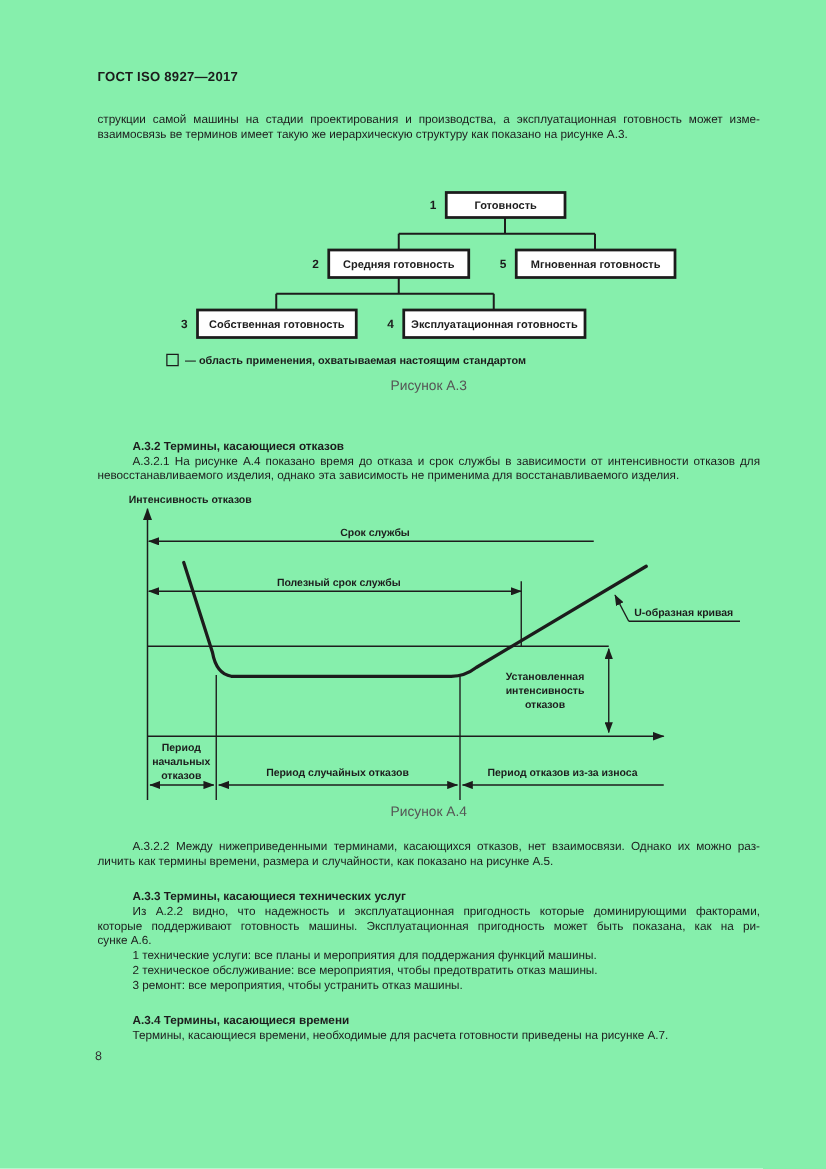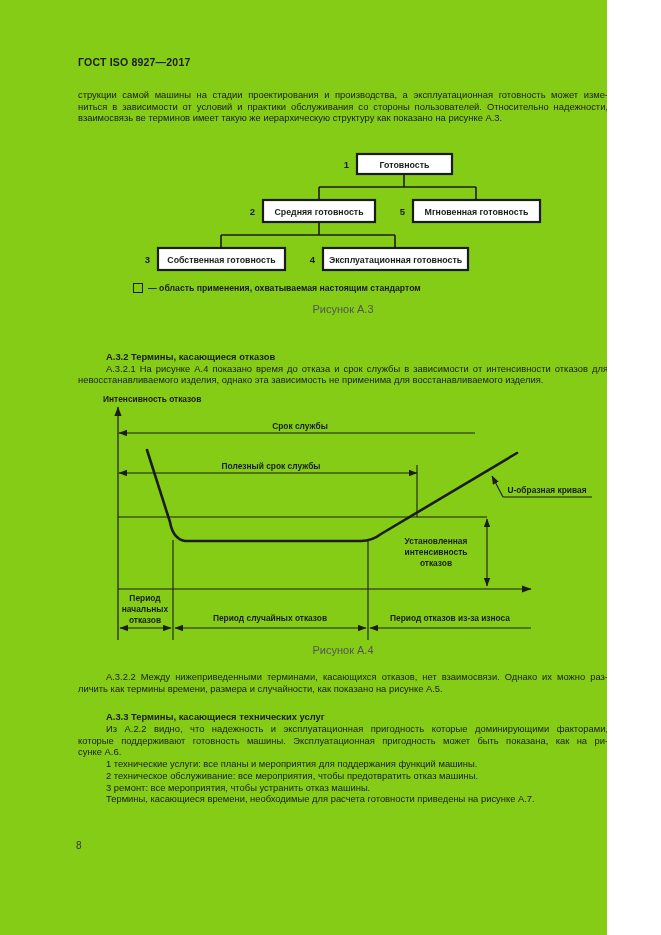--- a/index.html
+++ b/index.html
@@ -1,17 +1,17 @@
 <!DOCTYPE html>
 <html><head>
 <meta charset="utf-8">
 <style>
   html,body{margin:0;padding:0;background:#ffffff;}
   .page{
-    position:relative;width:607px;height:935px;background:#84cc16;
+    position:relative;width:661px;height:935px;background:#86efac;
     font-family:"Liberation Sans","DejaVu Sans",sans-serif;color:#1c1c1c;overflow:hidden;
   }
   .abs{position:absolute;}
   .doc-header{left:78px;top:56px;font-size:10.5px;font-weight:bold;letter-spacing:.2px;}
   .textcol{left:78px;width:530px;}
   .line{font-size:9.4px;line-height:11.7px;height:11.7px;overflow:visible;}
   .j{text-align:justify;text-align-last:justify;}
   .ind{text-indent:28px;}
   .b{font-weight:bold;margin-top:17px;}
   .caption{left:78px;width:530px;text-align:center;font-size:11px;color:#555555;}
@@ -31,21 +31,20 @@
 </style>
 </head>
 <body>
 
 <div class="page">
 
   <div class="abs doc-header">ГОСТ ISO 8927—2017</div>
 
   <div class="abs textcol" style="top:89px;">
     <div class="line j">струкции самой машины на стадии проектирования и производства, а эксплуатационная готовность может изме-</div>
-    <div class="line j">ниться в зависимости от условий и практики обслуживания со стороны пользователей. Относительно надежности,</div>
     <div class="line">взаимосвязь ве терминов имеет такую же иерархическую структуру как показано на рисунке А.3.</div>
   </div>
 
   <svg class="abs" style="left:135px;top:149px;" width="420" height="130" viewBox="0 0 420 130">
 
     <line class="conn" x1="269" y1="25" x2="269" y2="38"></line>
     <line class="conn" x1="184" y1="38" x2="341" y2="38"></line>
     <line class="conn" x1="184" y1="38" x2="184" y2="51"></line>
     <line class="conn" x1="341" y1="38" x2="341" y2="51"></line>
 
@@ -137,18 +136,19 @@
   <div class="abs textcol" style="top:671px;">
     <div class="line j ind">А.3.2.2 Между нижеприведенными терминами, касающихся отказов, нет взаимосвязи. Однако их можно раз-</div>
     <div class="line">личить как термины времени, размера и случайности, как показано на рисунке А.5.</div>
     <div class="line b ind">А.3.3 Термины, касающиеся технических услуг</div>
     <div class="line j ind">Из А.2.2 видно, что надежность и эксплуатационная пригодность которые доминирующими факторами,</div>
     <div class="line j">которые поддерживают готовность машины. Эксплуатационная пригодность может быть показана, как на ри-</div>
     <div class="line">сунке А.6.</div>
     <div class="line ind">1 технические услуги: все планы и мероприятия для поддержания функций машины.</div>
     <div class="line ind">2 техническое обслуживание: все мероприятия, чтобы предотвратить отказ машины.</div>
     <div class="line ind">3 ремонт: все мероприятия, чтобы устранить отказ машины.</div>
+    <div class="line b ind">А.3.4 Термины, касающиеся времени</div>
     <div class="line ind">Термины, касающиеся времени, необходимые для расчета готовности приведены на рисунке А.7.</div>
   </div>
 
   <div class="abs pagenum">8</div>
 
 </div>
 
 </body></html>

